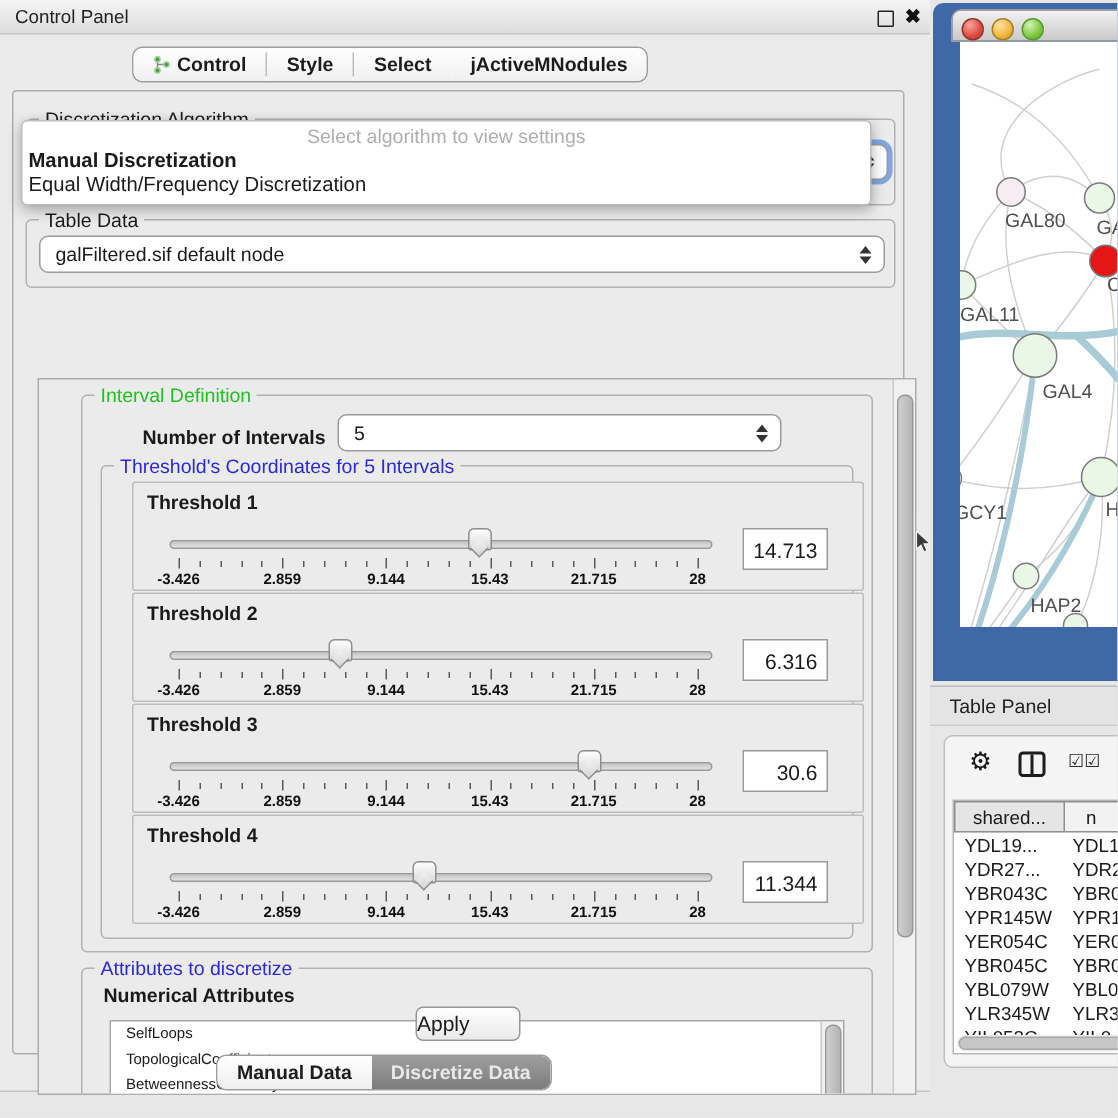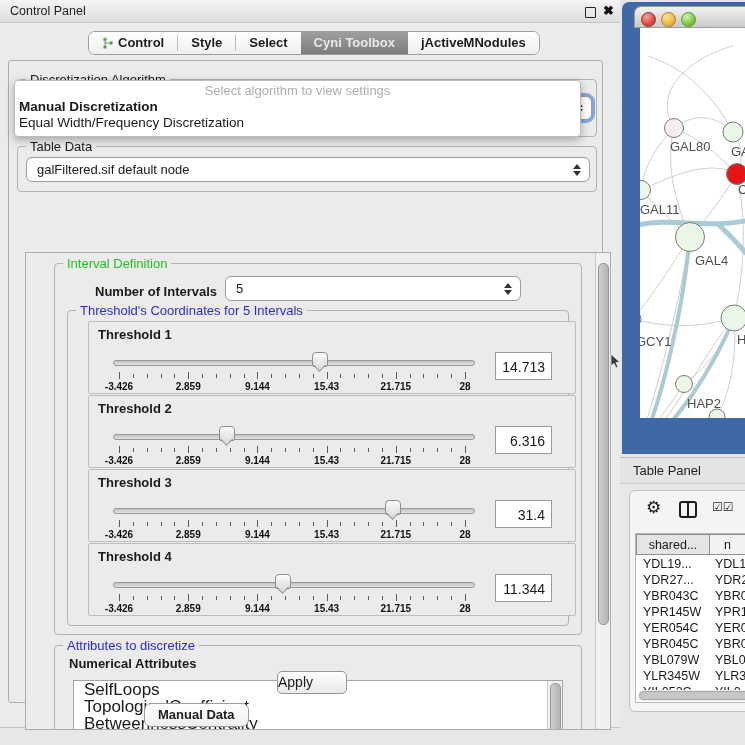--- a/index.html
+++ b/index.html
@@ -55,21 +55,21 @@
   .thumb{position:absolute;top:0;width:14px;height:13px;margin-left:-7px;background:linear-gradient(#fefefe,#d9d9d9);border:1px solid #8e8e8e;border-radius:4px 4px 2px 2px;}
   .thumb::after{content:"";position:absolute;left:2px;top:8px;width:8px;height:8px;background:linear-gradient(135deg,#f2f2f2,#d5d5d5);border:1px solid #8e8e8e;border-top:none;border-left:none;transform:rotate(45deg);}
   .tick{position:absolute;width:1px;background:#5a5a5a;}
   .tick.minor{top:22px;height:4px;}
   .tick.major{top:20px;height:7px;}
   .ticklab{position:absolute;top:29px;transform:translateX(-50%);font-size:10px;font-weight:bold;color:#111;white-space:nowrap;}
   .valbox{position:absolute;left:406px;top:30px;width:57px;height:28px;background:#fff;border:1px solid #9a9a9a;font-size:14px;line-height:28px;text-align:right;padding-right:6px;box-sizing:border-box;}
 
   
   #attr-list{position:absolute;left:18px;top:34px;width:488px;height:56px;background:#fff;border:1px solid #a5a5a5;overflow:hidden;}
-  .list-item{font-size:17px;line-height:17px;padding-left:10px;white-space:nowrap;}
+  .list-item{font-size:10px;line-height:17px;padding-left:10px;white-space:nowrap;}
 
   
   #apply-btn{left:268px;top:610px;width:68px;height:21px;border:1px solid #969696;border-radius:5px;background:linear-gradient(#ffffff,#e9e9e9);font-size:14px;text-align:left;line-height:20px;}
 
   
   #net-backdrop{left:622px;top:2px;width:123px;height:452px;background:#3f68a6;border-top-left-radius:7px;}
   #net-titlebar{left:634px;top:6px;width:111px;height:22px;background:linear-gradient(#f2f2f2,#c9c9c9);border:1px solid #9b9b9b;border-right:none;border-top-left-radius:7px;box-sizing:border-box;}
   .tlight{position:absolute;top:4.5px;width:13px;height:13px;border-radius:50%;}
   #tl-red{left:6px;background:radial-gradient(circle at 35% 28%,#f7a59d,#dd4b41 60%,#ad362d);border:.5px solid #93342c;}
   #tl-yellow{left:26px;background:radial-gradient(circle at 35% 28%,#fce3a2,#f0b73c 60%,#c08a22);border:.5px solid #a8811f;}
@@ -121,23 +121,20 @@
           </svg>
           <span>Control</span>
         </span>
         <span class="tdiv"></span>
         <span class="tab">
           <span>Style</span>
         </span>
         <span class="tdiv"></span>
         <span class="tab">
           <span>Select</span>
-        </span>
-        <span class="tab sel">
-          <span>Cyni Toolbox</span>
         </span>
         <span class="tab">
           <span>jActiveMNodules</span>
         </span>
       </div>
   </div>
 
   <div id="main-panel" class="abs">
 
     <div class="group" id="algo-group" style="left:8px;top:18px;width:578px;height:56px;">
@@ -280,21 +277,21 @@
                   <span class="tick minor" style="left: 96%;"></span>
                   <span class="tick major" style="left: 100%;"></span>
                   <span class="ticklab" style="left: 0%;">-3.426</span>
                   <span class="ticklab" style="left: 20%;">2.859</span>
                   <span class="ticklab" style="left: 40%;">9.144</span>
                   <span class="ticklab" style="left: 60%;">15.43</span>
                   <span class="ticklab" style="left: 80%;">21.715</span>
                   <span class="ticklab" style="left: 100%;">28</span>
                   <div class="thumb" style="left: 78.9983%;"></div>
                 </div>
-                <div class="valbox">31.4</div>
+                <div class="valbox">30.6</div>
               </div>
               <div class="tbox" style="top: 232px;">
                 <div class="t-label">Threshold 4</div>
                 <div class="groove"></div>
                 <div class="scale">
                   <span class="tick major" style="left: 0%;"></span>
                   <span class="tick minor" style="left: 4%;"></span>
                   <span class="tick minor" style="left: 8%;"></span>
                   <span class="tick minor" style="left: 12%;"></span>
                   <span class="tick minor" style="left: 16%;"></span>
@@ -351,20 +348,23 @@
       </div>
     </div>
 
     <div id="apply-btn" class="abs">Apply</div>
   </div>
 
   <div class="abs" style="left:144px;top:703px;">
     <div class="tabstrip" id="bottom-tabs">
         <span class="tab">
           <span>Manual Data</span>
+        </span>
+        <span class="tab sel">
+          <span>Discretize Data</span>
         </span>
       </div>
   </div>
 </div>
 
 <div id="algo-popup" class="abs">
   <div class="prompt">Select algorithm to view settings</div>
   <div id="algo-options">
       <div class="opt" style="top: 18px; font-weight: bold;">Manual Discretization</div>
       <div class="opt" style="top: 34px;">Equal Width/Frequency Discretization</div>

